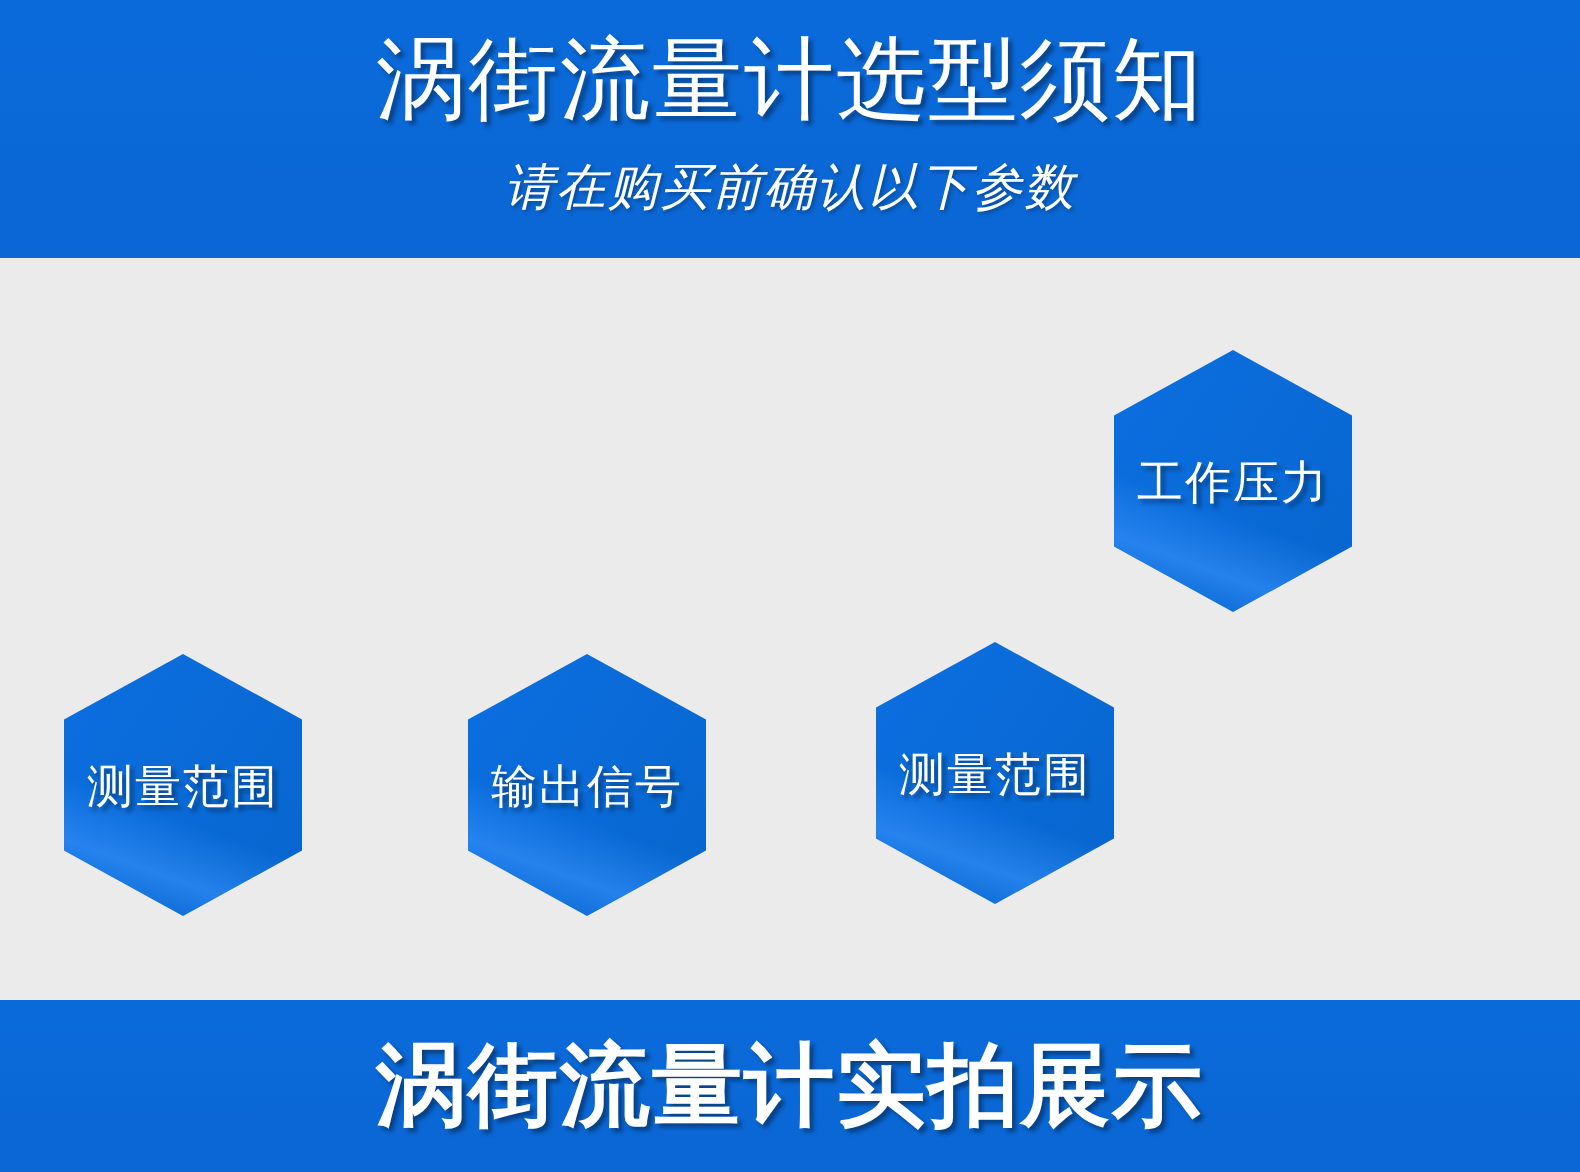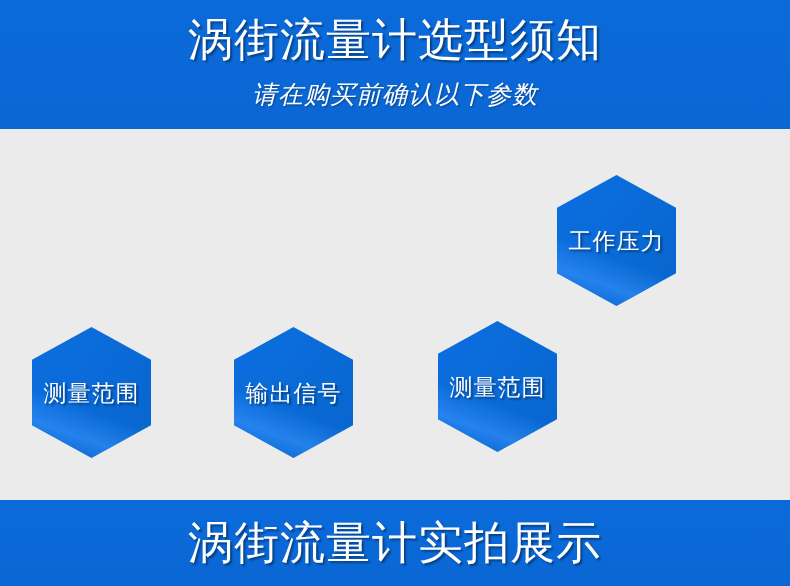--- a/index.html
+++ b/index.html
@@ -112,21 +112,21 @@
     background: #0a69d8;
     background: linear-gradient(180deg, #0b6ada 0%, #0a67d4 100%);
     display: flex;
     align-items: center;
     justify-content: center;
   }
   .bottom-title {
     color: #ffffff;
     font-size: 45px;
     line-height: 56px;
-    font-weight: 400;
+    font-weight: 700;
     letter-spacing: 1px;
     text-shadow: 2px 2px 2px rgba(0,0,0,0.38);
     white-space: nowrap;
   }
 </style>
 </head>
 <body>
 
 <div class="page">
 

